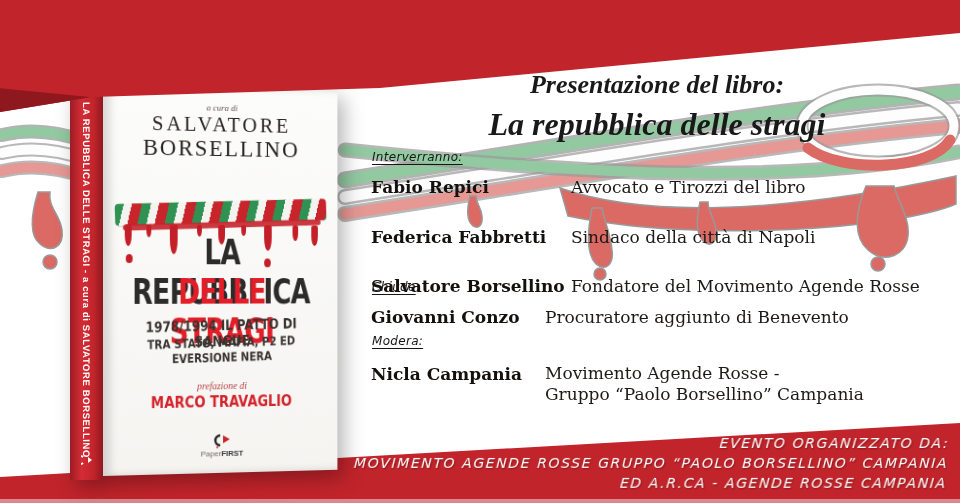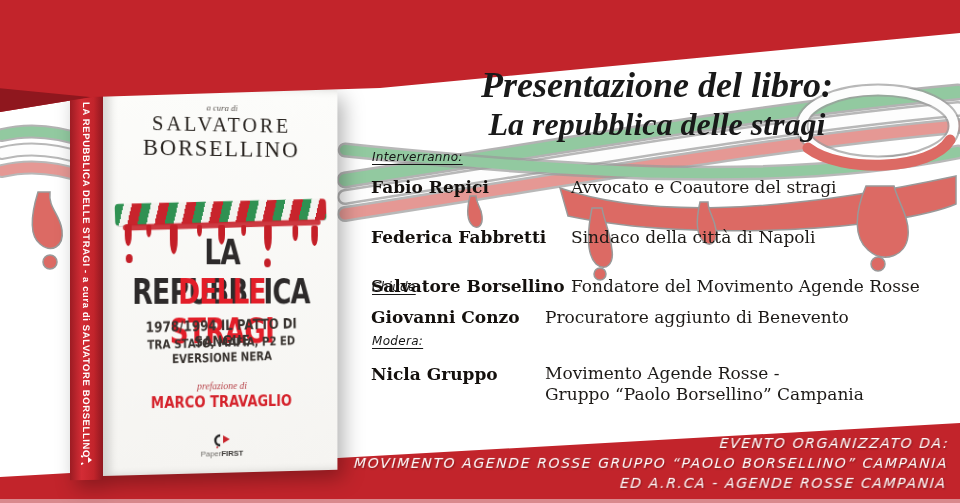--- a/index.html
+++ b/index.html
@@ -86,21 +86,21 @@
             font-family:"DejaVu Sans",sans-serif;font-weight:bold;font-size:16px;
             transform:scaleX(.85);}
   .publisher{position:absolute;left:0;width:100%;top:352px;color:#6d6a66;
             font-size:8px;font-family:"Liberation Sans",sans-serif;}
   .publisher .pub-bold{font-weight:bold;color:#3a3735;}
   .pub-mark{display:block;margin:0 auto 1px;}
 
   
   .title-block{position:absolute;left:362px;top:66px;width:590px;z-index:4;text-align:center;
             color:#191919;font-weight:bold;font-style:italic;}
-  .title-line1{font-size:36px;line-height:38px;}
+  .title-line1{font-size:26px;line-height:38px;}
   .title-line2{font-size:32px;line-height:40px;}
   .hand-label{position:absolute;z-index:4;font-family:"DejaVu Sans",sans-serif;font-style:italic;
             font-size:12px;color:#161616;text-decoration:underline;text-underline-offset:3px;
             letter-spacing:.3px;}
   .lbl-interverranno{left:372px;top:150px;}
   .lbl-chiude{left:372px;top:280px;}
   .lbl-modera{left:372px;top:334px;}
   .speakers{position:absolute;left:371px;top:176px;z-index:4;display:grid;
             grid-template-columns:174px auto;column-gap:0;row-gap:0;gap:26px;}
   .spk-name{font-family:"DejaVu Serif",serif;font-weight:bold;font-size:17px;line-height:23.5px;
@@ -210,36 +210,36 @@
 
   <div class="title-block">
     <div class="title-line1">Presentazione del libro:</div>
     <div class="title-line2">La repubblica delle stragi</div>
   </div>
 
   <div class="hand-label lbl-interverranno">Interverranno:</div>
 
   <div class="speakers">
     <div class="spk-name">Fabio Repici</div>
-    <div class="spk-role">Avvocato e Coautore del stragi</div>
+    <div class="spk-role">Avvocato e Tirozzi del libro</div>
     <div class="spk-name">Federica Fabbretti</div>
     <div class="spk-role">Sindaco della città di Napoli</div>
     <div class="spk-name">Salvatore Borsellino</div>
     <div class="spk-role">Fondatore del Movimento Agende Rosse</div>
   </div>
 
   <div class="hand-label lbl-chiude">Chiude</div>
   <div class="single-row row-chiude">
     <div class="spk-name">Giovanni Conzo</div>
     <div class="spk-role">Procuratore aggiunto di Benevento</div>
   </div>
 
   <div class="hand-label lbl-modera">Modera:</div>
   <div class="single-row row-modera">
-    <div class="spk-name">Nicla Gruppo</div>
+    <div class="spk-name">Nicla Campania</div>
     <div class="spk-role role-2line">
       <div>Movimento Agende Rosse -</div>
       <div>Gruppo “Paolo Borsellino” Campania</div>
     </div>
   </div>
 
   <div class="footer-text">
     <div>EVENTO ORGANIZZATO DA:</div>
     <div>MOVIMENTO AGENDE ROSSE GRUPPO “PAOLO BORSELLINO” CAMPANIA</div>
     <div>ED A.R.CA - AGENDE ROSSE CAMPANIA</div>

